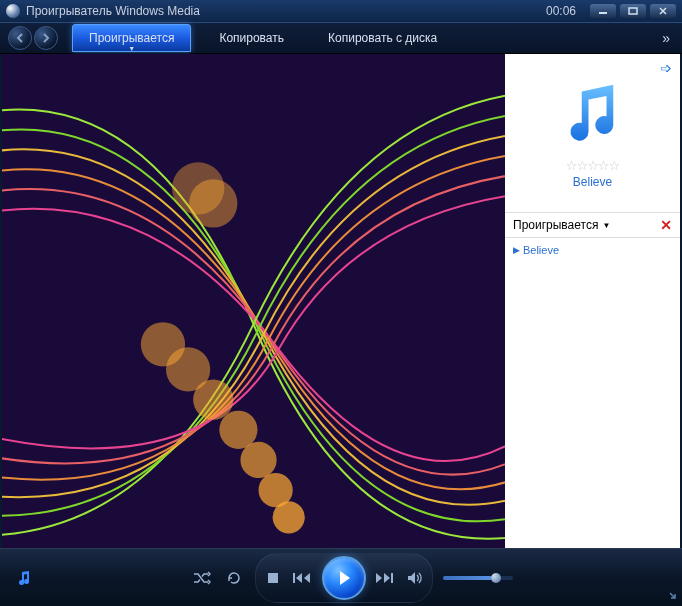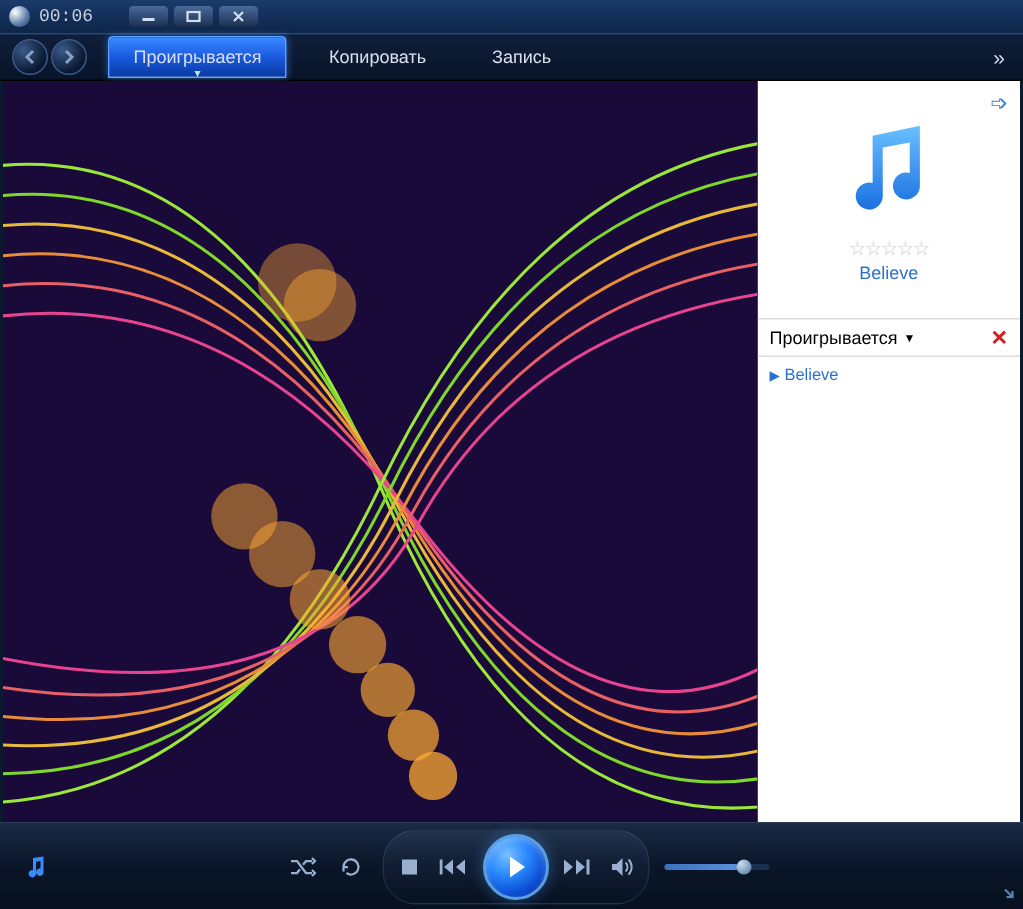--- a/index.html
+++ b/index.html
@@ -6,21 +6,21 @@
   body { background: #0a1830; width: 682px; height: 606px; overflow: hidden; user-select: none; }
 
   
   .titlebar {
     height: 22px;
     background: linear-gradient(to bottom, #1a3a6a 0%, #0d2548 100%);
     display: flex; align-items: center; padding: 0 6px; color: #c8d0e0; font-size: 12px;
   }
   .titlebar .app-icon { width: 14px; height: 14px; border-radius: 50%; background: radial-gradient(circle at 30% 30%, #fff, #5a7aa8 60%, #2a4060); margin-right: 6px; }
   .titlebar .title { flex: 1; }
-  .titlebar .time { margin-right: 20px; font-family: Liberation Mono, monospace; }
+  .titlebar .time { margin-right: 10px; }
   .winbtn {
     width: 26px; height: 14px; margin-left: 4px; border-radius: 3px;
     background: linear-gradient(to bottom, #4a6a9a, #1a3050); display:flex; align-items:center; justify-content:center;
     color: #d0e0f0; font-size: 10px; cursor: pointer;
   }
 
   
   .navbar {
     height: 32px;
     background: linear-gradient(to bottom, #0f1e3a 0%, #081428 100%);
@@ -118,20 +118,21 @@
   .volume-slider .thumb { position:absolute; top:-3px; left:68%; width:10px; height:10px; border-radius:50%; background: radial-gradient(circle at 30% 30%, #cde, #4a70a0);}
 
   .corner { position:absolute; right:6px; bottom:4px; color:#5a80b0; font-size:12px; cursor:pointer;}
   .nowplay-icon { color:#3a8aff; display:flex; }
 </style>
 </head>
 <body>
 
 <div class="titlebar">
   <div class="app-icon"></div>
+  <div class="title">Проигрыватель Windows Media</div>
   <div class="time">00:06</div>
   <div class="winbtn">
     <svg width="10" height="8" viewBox="0 0 10 8">
         <rect x="1" y="5" width="8" height="2" fill="#d0e0f0"></rect>
       </svg>
   </div>
   <div class="winbtn">
     <svg width="10" height="8" viewBox="0 0 10 8">
         <rect x="1" y="1" width="8" height="6" fill="none" stroke="#d0e0f0" stroke-width="1.5"></rect>
       </svg>
@@ -155,21 +156,21 @@
       </svg>
   </div>
   <div class="tab active">
     <span>Проигрывается</span>
     <span class="chev">▾</span>
   </div>
   <div class="tab">
     <span>Копировать</span>
   </div>
   <div class="tab">
-    <span>Запись</span>
+    <span>Копировать с диска</span>
   </div>
   <div class="nav-overflow">»</div>
 </div>
 
 <div class="main">
   <div class="viz">
     <svg viewBox="0 0 500 494" preserveAspectRatio="xMidYMid slice">
       <rect width="500" height="494" fill="#1a0a3a"></rect>
 
       <g stroke-width="2" fill="none" opacity="0.9">

